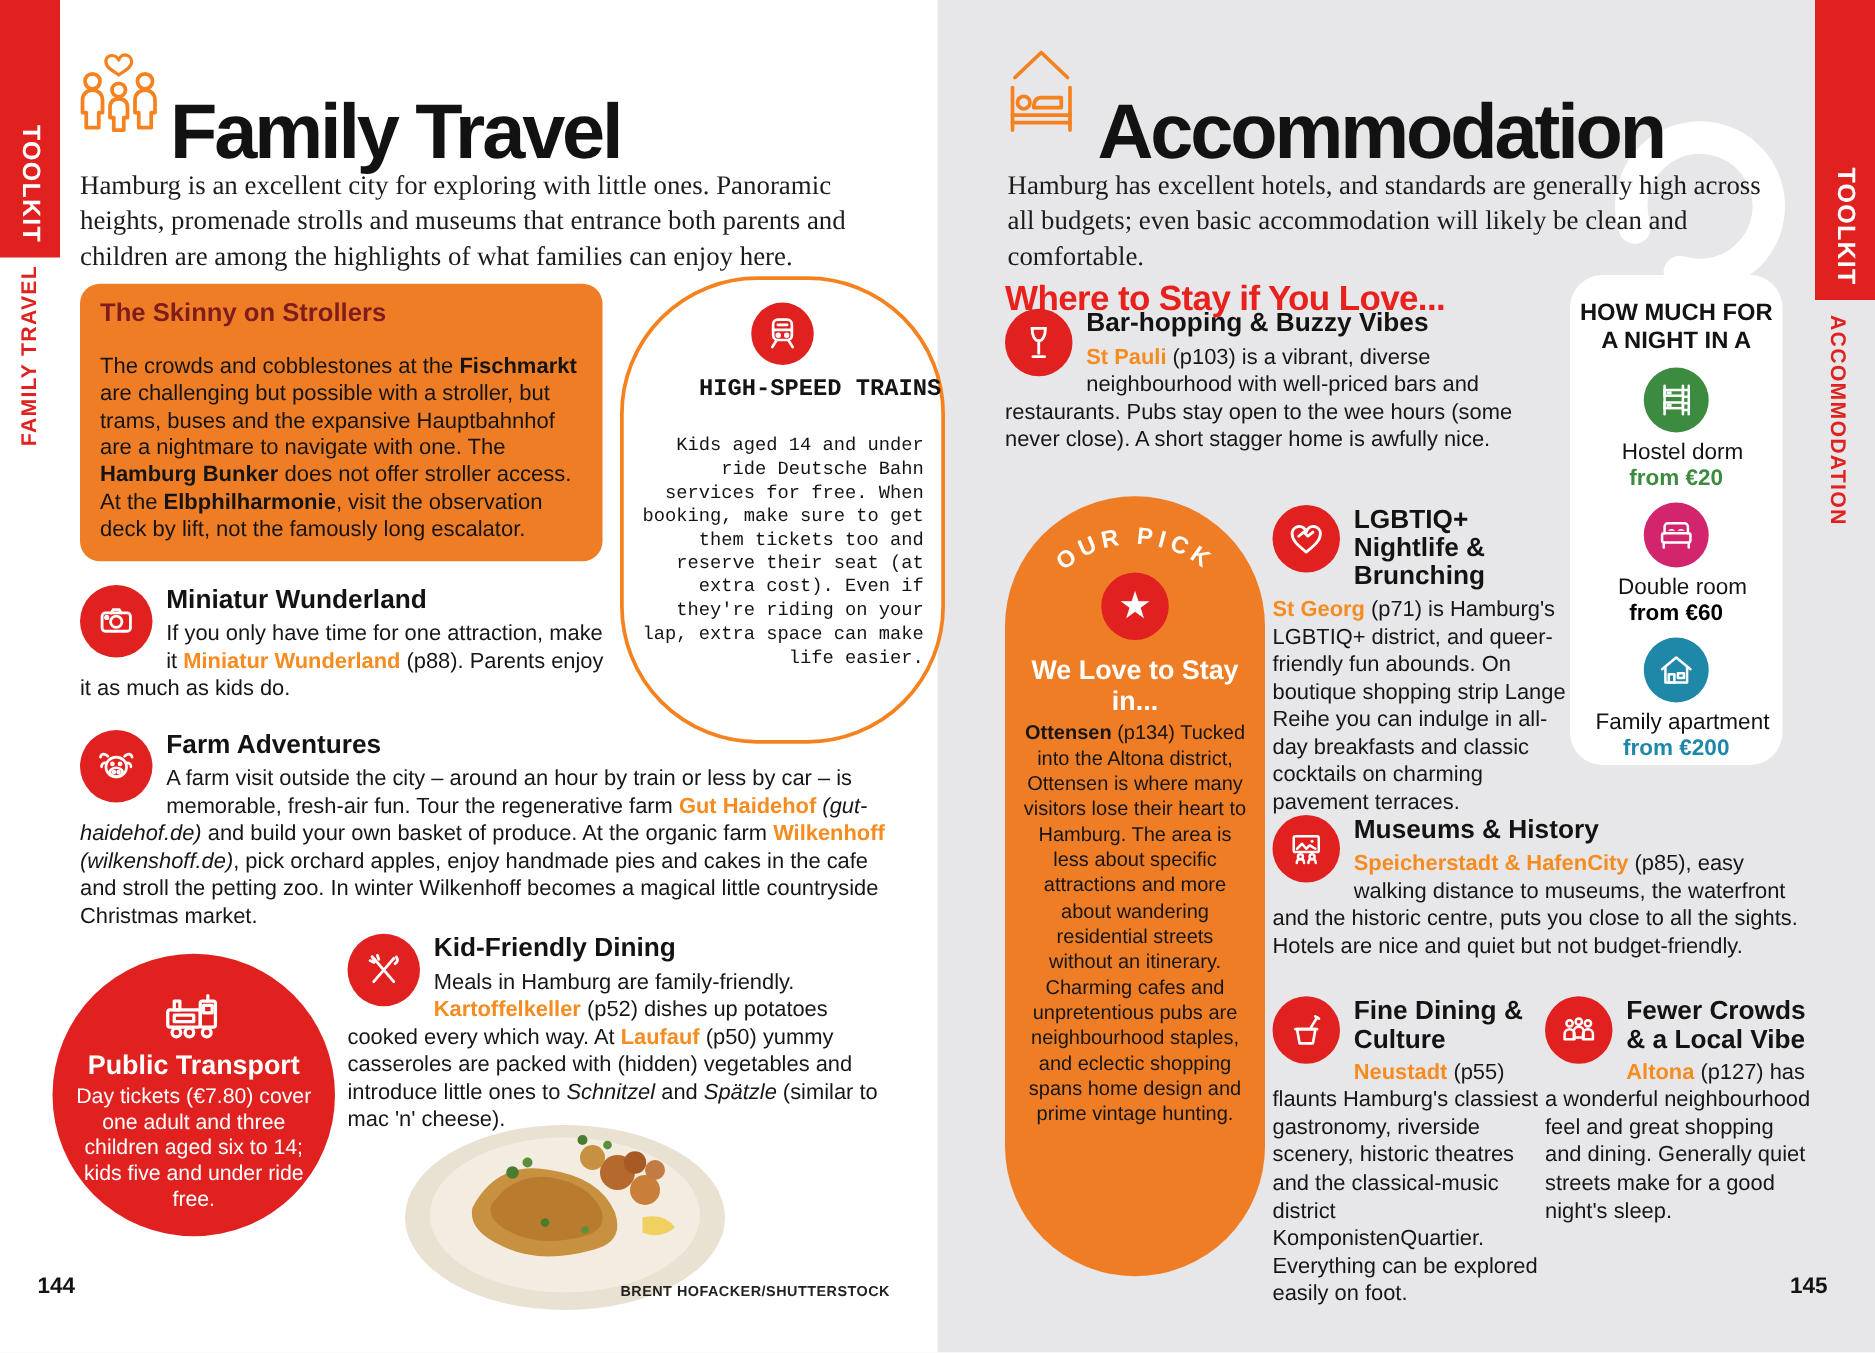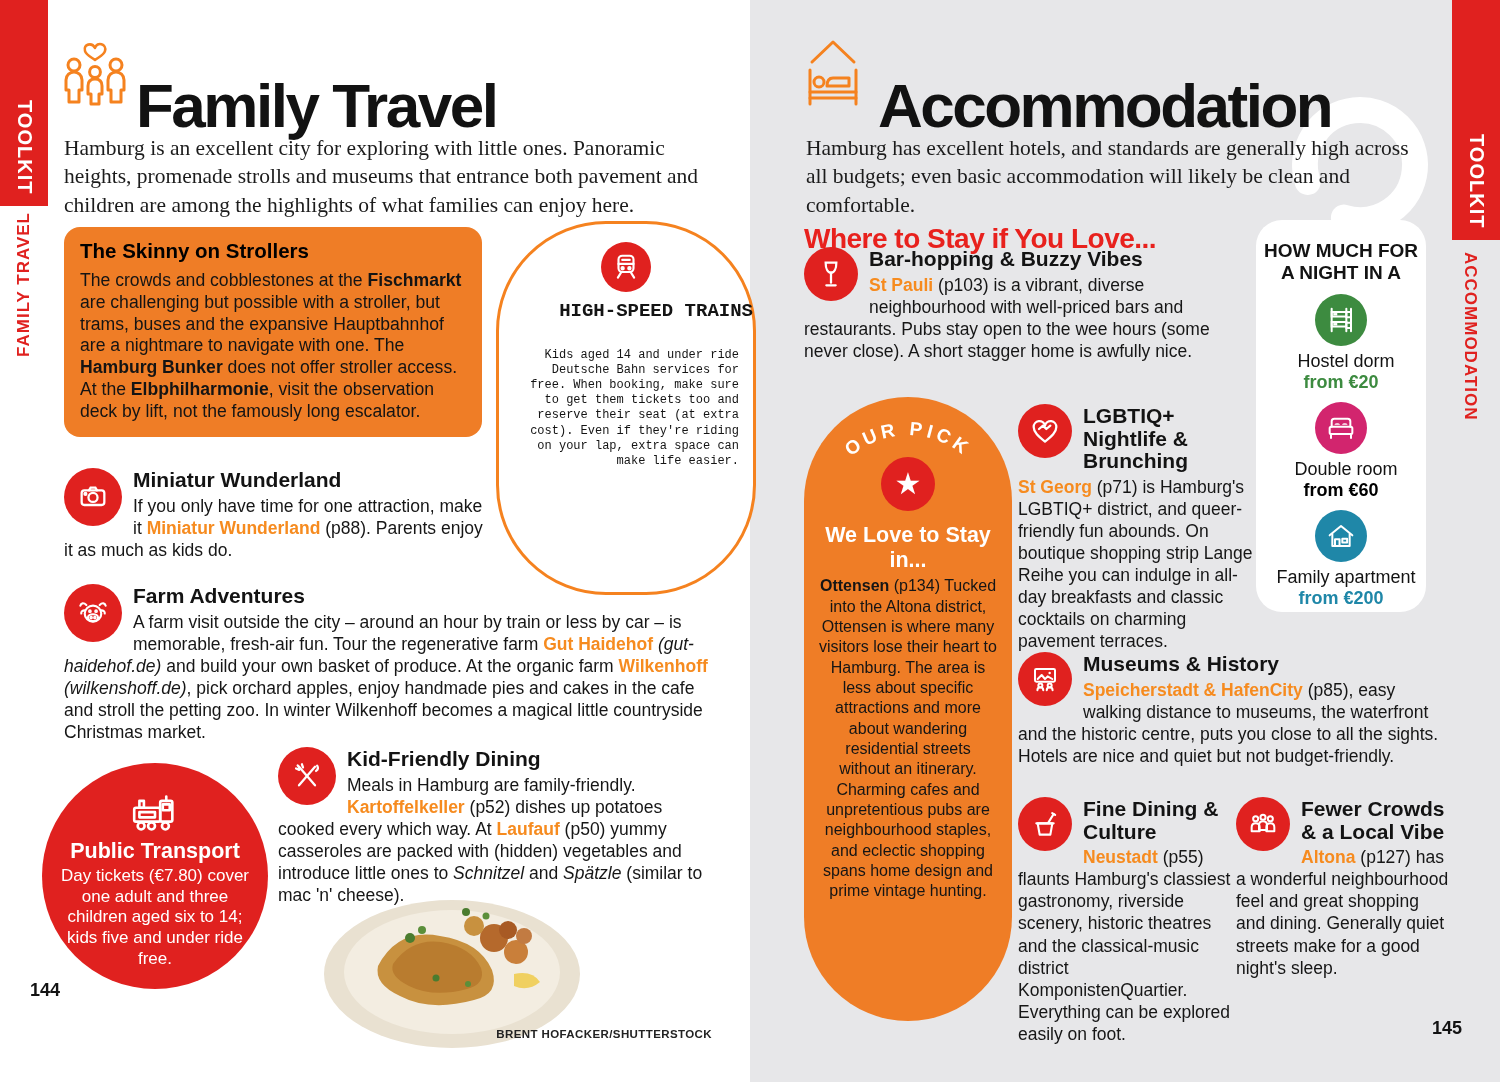--- a/index.html
+++ b/index.html
@@ -37,31 +37,31 @@
   .sec h3{margin:1px 0 3px;font-size:21px;line-height:1.08;font-weight:bold;color:#131313;}
   .sec .bd{font-size:17.5px;line-height:1.26;color:#161616;}
 
   .rt-b{font-weight:bold;}
   .rt-o{font-weight:bold;color:#f68b1f;}
   .rt-i{font-style:italic;}
 
   
   .orange-box{position:absolute;left:64px;top:227px;width:418px;background:#ef7d26;border-radius:16px;
               padding:12px 16px 14px;box-sizing:border-box;z-index:2;}
-  .orange-box h3{margin:0 0 7px;color:#000000;font-size:20.5px;}
+  .orange-box h3{margin:0 0 19px;color:#7f1d1d;font-size:20.5px;}
   .orange-box .bd{font-size:17.6px;line-height:1.24;color:#141414;}
 
   
   .oval{position:absolute;left:496px;top:221px;width:260px;height:374px;background:#fff;
         border:3px solid #f5821f;border-radius:110px;box-sizing:border-box;text-align:right;z-index:2;font-family:Liberation Mono, monospace;}
   .oval .circ{width:50px;height:50px;border-radius:50%;background:#e0211f;margin:18px auto 8px;
               display:flex;align-items:center;justify-content:center;}
   .oval .circ svg{width:30px;height:30px;}
   .oval h3{margin:0 0 4px;font-size:19px;}
-  .oval .bd{padding:0 14px;font-size:12px;line-height:1.26;margin-top:26px;}
+  .oval .bd{padding:0 14px;font-size:15px;line-height:1.26;margin-top:26px;}
 
   
   .red-circle{position:absolute;left:42px;top:763px;width:226px;height:226px;border-radius:50%;
               background:#e0211f;color:#fff;text-align:center;z-index:1;}
   .red-circle svg{width:52px;height:40px;margin-top:30px;}
   .red-circle h3{margin:2px 0 2px;font-size:21.5px;}
   .red-circle .bd{padding:0 12px;font-size:17px;line-height:1.22;}
 
   
   .our-pick{position:absolute;left:804px;top:397px;width:208px;height:624px;background:#ef7d26;
@@ -103,21 +103,21 @@
     <path d="M35 16 c-3-6-12-4-10 3 c1 4 6 6 10 9 c4-3 9-5 10-9 c2-7-8-10-10-3 Z" stroke-width="2.6"></path>
     <circle cx="14" cy="33" r="6"></circle>
       <path d="M6 58 v-10 c0-5 4-8 8-8 c4 0 8 3 8 8 v10 h-3 v12 h-10 v-12 Z"></path>
     <circle cx="56" cy="33" r="6"></circle>
       <path d="M48 58 v-10 c0-5 4-8 8-8 c4 0 8 3 8 8 v10 h-3 v12 h-10 v-12 Z"></path>
     <circle cx="35" cy="40" r="5.4"></circle>
       <path d="M28 62 v-8 c0-5 3-7 7-7 c4 0 7 2 7 7 v8 h-3 v10 h-8 v-10 Z"></path>
   </svg>
   <h1 class="page-title title-left">Family Travel</h1>
 
-  <p class="intro intro-left">Hamburg is an excellent city for exploring with little ones. Panoramic heights, promenade strolls and museums that entrance both pavement and children are among the highlights of what families can enjoy here.</p>
+  <p class="intro intro-left">Hamburg is an excellent city for exploring with little ones. Panoramic heights, promenade strolls and museums that entrance both parents and children are among the highlights of what families can enjoy here.</p>
 
   <div class="orange-box">
     <h3>The Skinny on Strollers</h3>
     <div class="bd"><span>The crowds and cobblestones at the </span><span class="rt-b">Fischmarkt</span><span> are challenging but possible with a stroller, but trams, buses and the expansive Hauptbahnhof are a nightmare to navigate with one. The </span><span class="rt-b">Hamburg Bunker</span><span> does not offer stroller access. At the </span><span class="rt-b">Elbphilharmonie</span><span>, visit the observation deck by lift, not the famously long escalator.</span></div>
   </div>
 
   <div class="oval">
     <div class="circ">
       <svg viewBox="0 0 24 24" fill="none" stroke="#fff" stroke-width="1.7" stroke-linecap="round">
         <rect x="6" y="3" width="12" height="13" rx="3"></rect>
@@ -204,21 +204,21 @@
     <circle cx="156" cy="40" r="10" fill="#c8913f"></circle>
     <path d="M196 88 q18-4 26 8 q-12 10-26 4 Z" fill="#f0d060"></path>
     <circle cx="92" cy="52" r="5" fill="#4a7c2f"></circle>
       <circle cx="104" cy="44" r="4" fill="#5b8f3a"></circle>
     <circle cx="148" cy="26" r="4" fill="#4a7c2f"></circle>
       <circle cx="168" cy="30" r="3.5" fill="#5b8f3a"></circle>
     <circle cx="118" cy="92" r="3.5" fill="#4a7c2f"></circle>
       <circle cx="150" cy="98" r="3" fill="#5b8f3a"></circle>
   </svg>
 
-  <div class="pagenum" style="left:30px;top:980px;">144</div>
+  <div class="pagenum" style="left:30px;top:1018px;">144</div>
   <div class="credit">BRENT HOFACKER/SHUTTERSTOCK</div>
 
   <div class="tab tab-right">
     <span class="vert-down" style="transform:translateX(-50%);">TOOLKIT</span>
   </div>
   <div class="edge-label edge-right">ACCOMMODATION</div>
 
   <svg class="hanger" width="185" height="545" viewBox="0 0 185 545">
     <rect x="6" y="135" width="170" height="392" rx="26" fill="#ffffff"></rect>
     <path d="M57.7 97 A 55 55 0 1 1 93.9 132.6" fill="none" stroke="#ffffff" stroke-width="26" stroke-linecap="round"></path>

